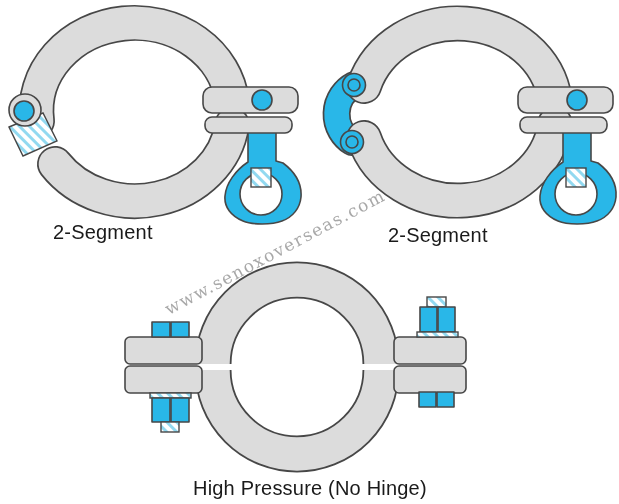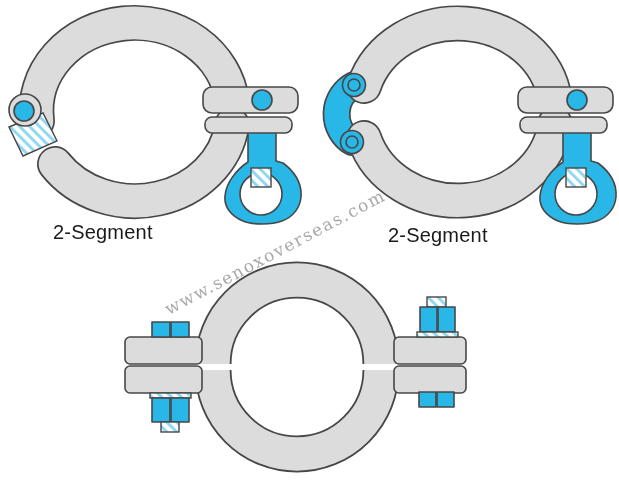--- a/index.html
+++ b/index.html
@@ -167,16 +167,17 @@
   </svg>
 
   <div class="label" style="left:53px;top:220px;">
     <div>2-Segment</div>
   </div>
 
   <div class="label" style="left:388px;top:223px;">
     <div>2-Segment</div>
   </div>
 
+  <div class="label label-c" style="left:193px;top:476px;">High Pressure (No Hinge)</div>
 
   <div class="watermark">www.senoxoverseas.com</div>
 
 </div>
 
 </body></html>

